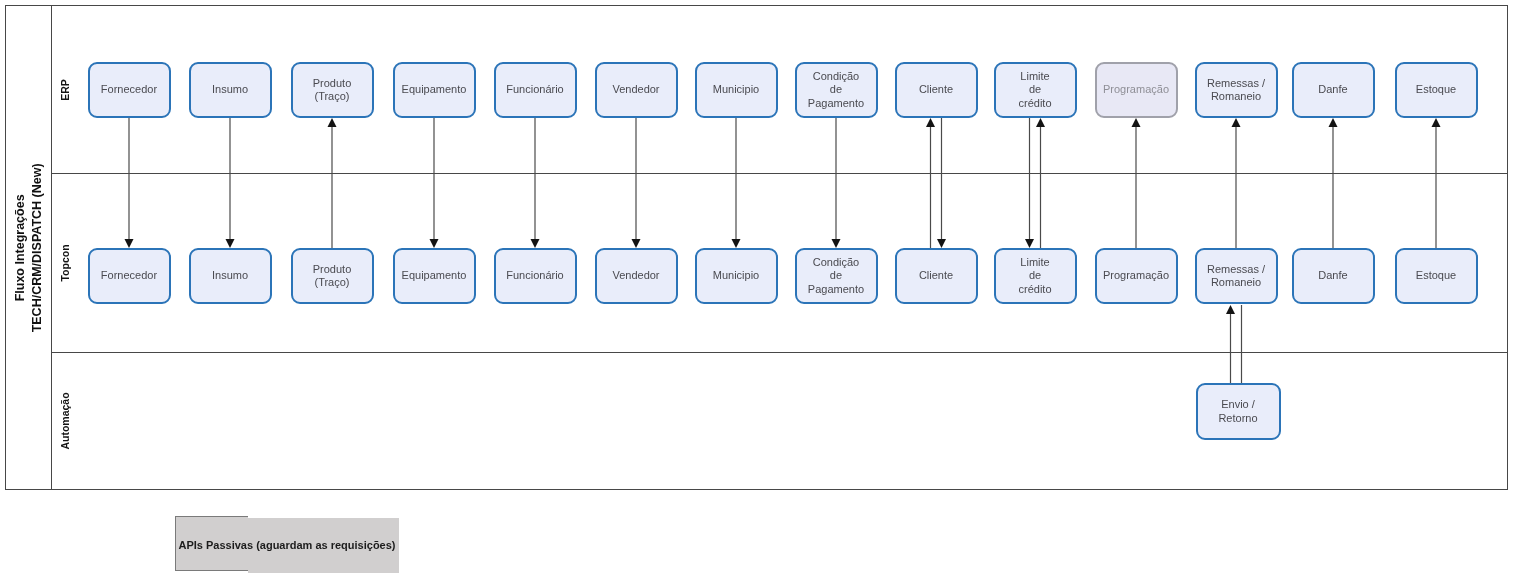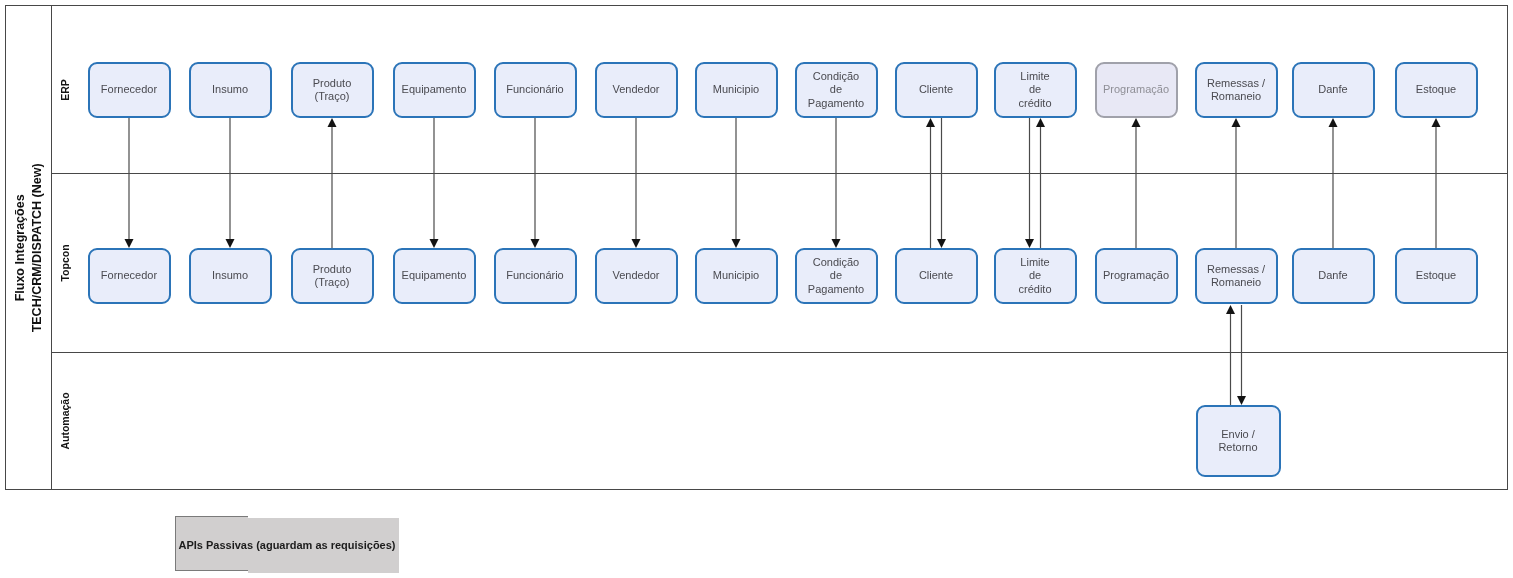--- a/index.html
+++ b/index.html
@@ -212,21 +212,21 @@
       <div class="node passive" style="left: 1094.5px; top: 62px; width: 83px; height: 56px;">Programação</div>
       <div class="node" style="left: 1094.5px; top: 248px; width: 83px; height: 56px;">Programação</div>
       <div class="node" style="left: 1194.5px; top: 62px; width: 83px; height: 56px;">Remessas /
 Romaneio</div>
       <div class="node" style="left: 1194.5px; top: 248px; width: 83px; height: 56px;">Remessas /
 Romaneio</div>
       <div class="node" style="left: 1291.5px; top: 62px; width: 83px; height: 56px;">Danfe</div>
       <div class="node" style="left: 1291.5px; top: 248px; width: 83px; height: 56px;">Danfe</div>
       <div class="node" style="left: 1394.5px; top: 62px; width: 83px; height: 56px;">Estoque</div>
       <div class="node" style="left: 1394.5px; top: 248px; width: 83px; height: 56px;">Estoque</div>
-      <div class="node" style="left: 1195.5px; top: 405px; width: 85px; height: 72px;">Envio /
+      <div class="node" style="left: 1195.5px; top: 383px; width: 85px; height: 57px;">Envio /
 Retorno</div>
     </div>
 
   <div>
     <div class="legend-sample" style="left:175px; top:516px; width:73px; height:55px;"></div>
     <div class="legend-bg" style="left:248px; top:518px; width:151px; height:55px;"></div>
     <div class="legend-text" style="left:175px; top:518px; width:224px; height:53px;">APIs Passivas (aguardam as requisições)</div>
   </div>
 
 </div>

